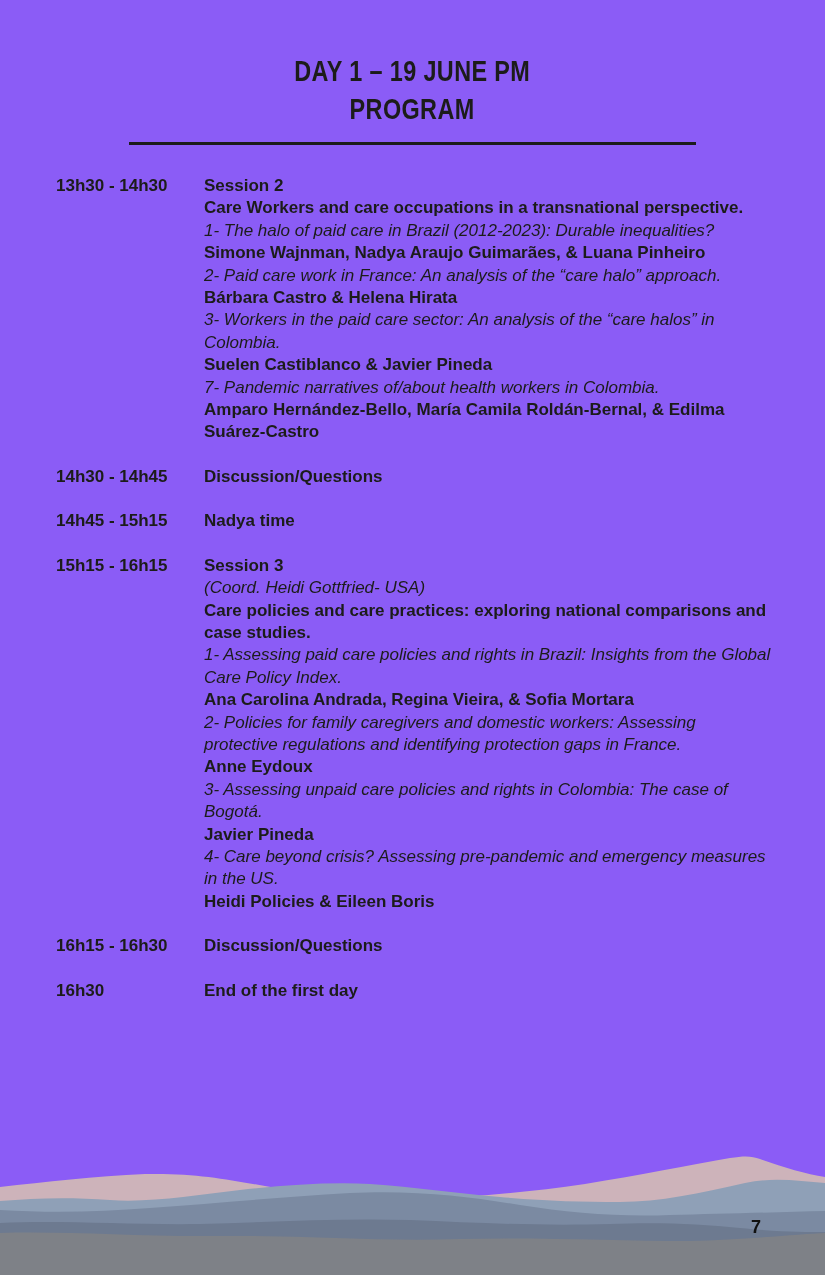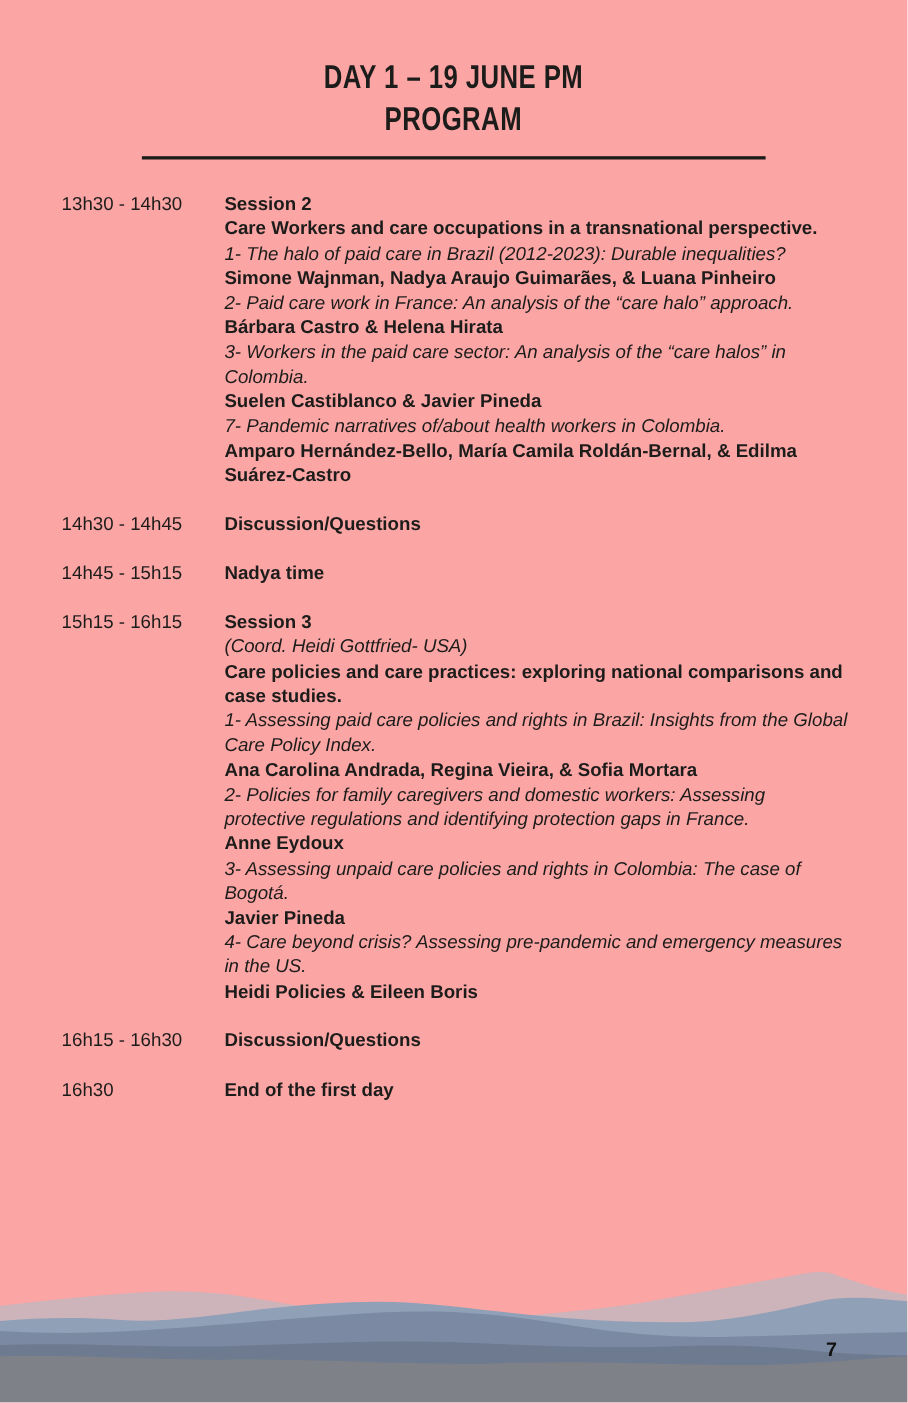--- a/index.html
+++ b/index.html
@@ -1,19 +1,19 @@
 <!DOCTYPE html>
 <html><head>
 <meta charset="utf-8">
 <style>
   html,body { margin:0; padding:0; background:#ffffff; }
   .page {
     position:relative;
     width:825px; height:1275px;
-    background:#fca5a5;
+    background:#8b5cf6;
     overflow:hidden;
     font-family:"Liberation Sans", sans-serif;
     color:#1c1c1a;
   }
   .doc-title { text-align:center; margin-top:54px; }
   .title-line {
     display:inline-block;
     font-weight:700;
     font-size:30px;
     line-height:33px;
@@ -27,21 +27,21 @@
     width:567px; height:3px;
     background:#1c1c1a;
     margin:12px auto 0 auto;
   }
   .schedule {
     margin:30px 0 0 56px;
     font-size:17px;
     line-height:22.4px;
   }
   .row { display:flex; align-items:flex-start; margin-bottom:22px; }
-  .time { flex:none; width:148px; font-weight:400; }
+  .time { flex:none; width:148px; font-weight:700; }
   .content { width:570px; }
   .para { margin:0; }
   .seg-bold { font-weight:700; }
   .seg-italic { font-style:italic; }
   .seg-regular { font-weight:700; font-style:normal; }
   .mountains {
     position:absolute;
     left:0; bottom:0;
     width:825px; height:130px;
     display:block;

